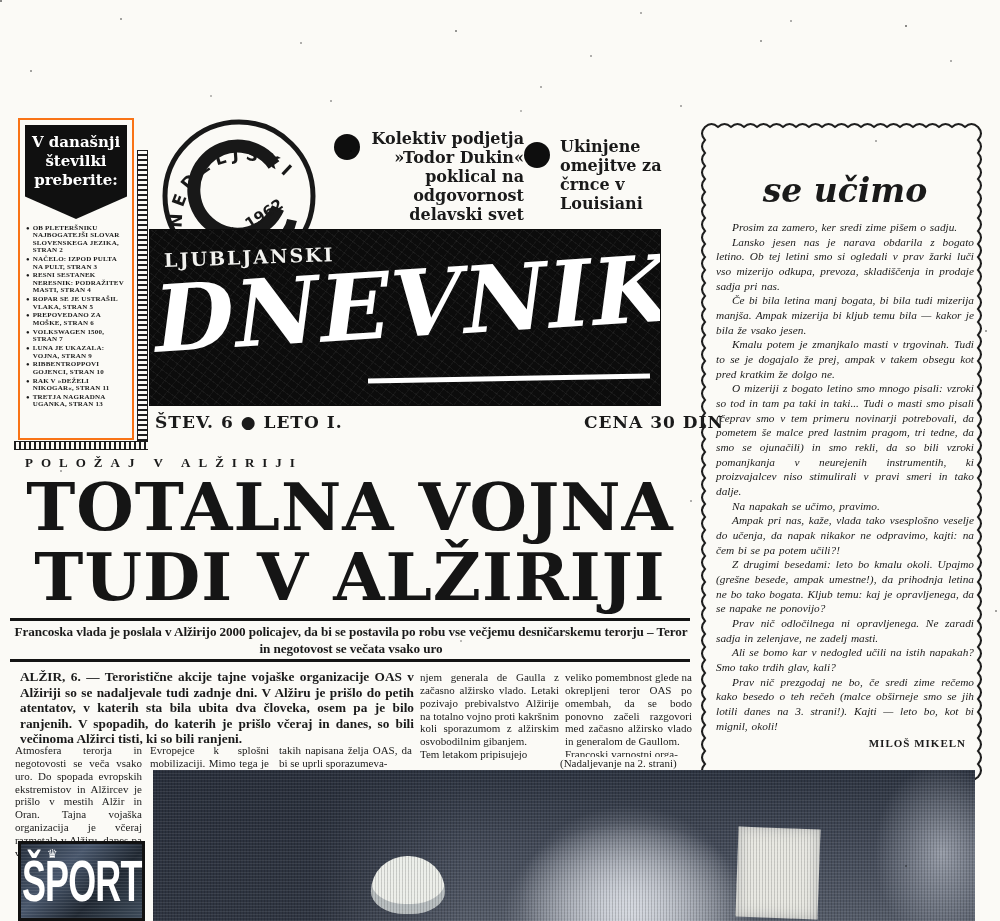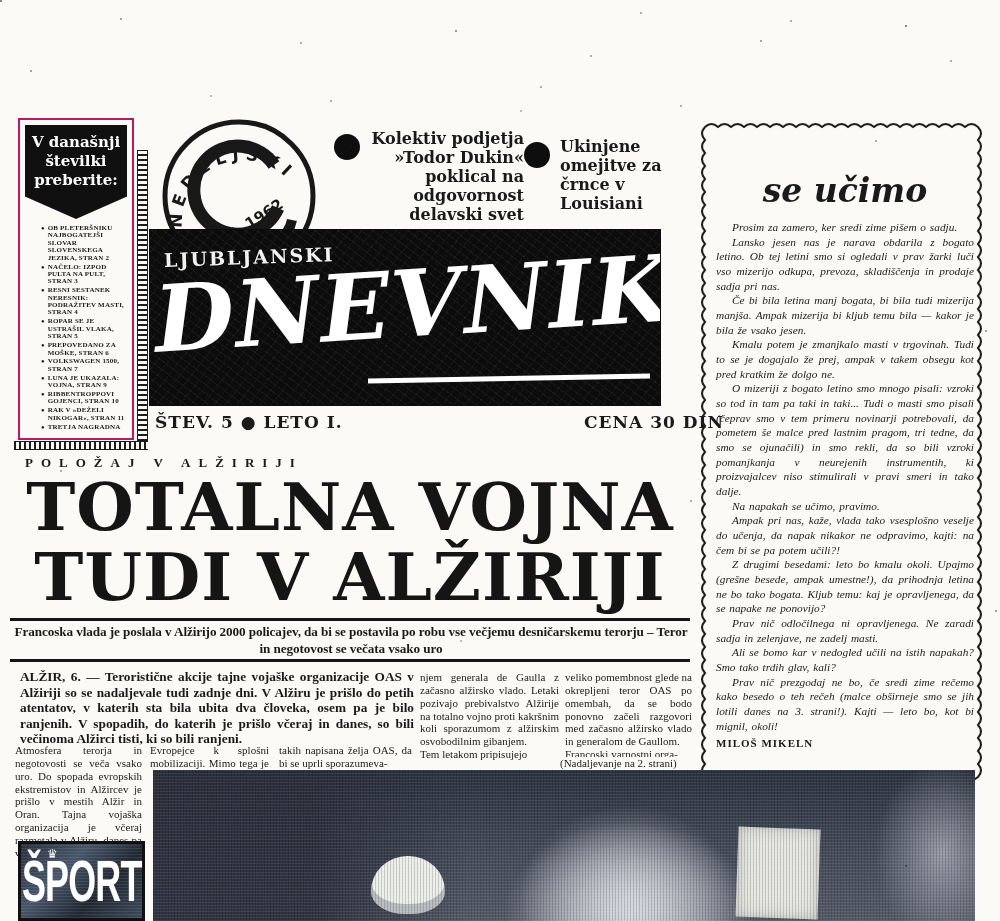--- a/index.html
+++ b/index.html
@@ -20,31 +20,31 @@
       680px 105px 0 rgba(0,0,0,.3), 875px 140px 0 rgba(0,0,0,.3), 985px 330px 0 rgba(0,0,0,.35),
       520px 110px 0 rgba(0,0,0,.25), 60px 470px 0 rgba(0,0,0,.3), 690px 500px 0 rgba(0,0,0,.3),
       995px 610px 0 rgba(0,0,0,.35), 460px 640px 0 rgba(0,0,0,.25), 905px 865px 0 rgba(0,0,0,.3),
       330px 100px 0 rgba(0,0,0,.3), 590px 55px 0 rgba(0,0,0,.3), 790px 20px 0 rgba(0,0,0,.3),
       160px 460px 0 rgba(0,0,0,.3);
   }
 
   
   .sidebar-box {
     position:absolute; left:18px; top:118px; width:116px; height:322px;
-    border:2px solid #be185d; background:#fbfaf6; z-index:2;
+    border:2px solid #f97316; background:#fbfaf6; z-index:2;
   }
   .sidebar-banner {
     margin:5px 5px 0 5px; height:94px; background:#101010; color:#fff;
     clip-path:polygon(0 0,100% 0,100% 76%,50% 100%,0 76%);
     display:flex; align-items:flex-start; justify-content:center;
     text-align:center; padding-top:8px;
     font-family:"DejaVu Serif", serif; font-weight:bold; font-size:15px; line-height:1.25;
     white-space:pre-line;
   }
-  .sidebar-list { padding:6px 6px 0 21px; overflow:hidden; height:212px; }
+  .sidebar-list { padding:6px 6px 0 6px; overflow:hidden; height:212px; }
   .sidebar-item { display:flex; margin-bottom:1.5px; }
   .sidebar-item .dot { font-size:6px; line-height:7.4px; margin-right:3px; }
   .sidebar-item .txt {
     font-family:"Liberation Serif", serif; font-weight:bold; font-size:7px;
     line-height:7.4px; letter-spacing:.2px; text-transform:uppercase;
   }
   .hatch-right {
     position:absolute; left:137px; top:150px; width:11px; height:291px; z-index:2;
     background:repeating-linear-gradient(0deg,#1c1c1c 0 2px,rgba(0,0,0,0) 2px 5px);
     border-left:1px solid #1c1c1c; border-right:1px solid #1c1c1c;
@@ -111,21 +111,21 @@
   .editorial-content { position:relative; padding:18px 18px 0 18px; height:100%; overflow:hidden; }
   .editorial-title {
     text-align:center; font-family:"DejaVu Serif", serif; font-style:italic; font-weight:bold;
     font-size:33px; line-height:1.12; margin-bottom:10px;
   }
   .editorial-paragraph {
     font-family:"Liberation Serif", serif; font-style:italic; font-size:11.3px;
     line-height:1.3; text-align:justify; text-indent:16px; word-spacing:1px;
   }
   .editorial-signature {
-    text-align:left; font-family:"Liberation Serif", serif; font-weight:bold;
+    text-align:right; font-family:"Liberation Serif", serif; font-weight:bold;
     font-size:11px; letter-spacing:1px; margin-top:4px; padding-right:8px;
   }
 
   
   .kicker {
     position:absolute; left:25px; top:455px; font-family:"Liberation Serif", serif;
     font-weight:bold; font-size:13px; letter-spacing:8px; z-index:2;
   }
   .headline-line {
     position:absolute; left:14px; width:672px; text-align:center; z-index:2;
@@ -284,21 +284,21 @@
   <div class="teaser teaser-2">
     <div class="bullet-icon"></div>
     <div class="teaser-text">Ukinjene omejitve za črnce v Louisiani</div>
   </div>
 
   <div class="masthead">
     <div class="masthead-pretitle">LJUBLJANSKI</div>
     <div class="masthead-title">DNEVNIK</div>
     <div class="masthead-underline"></div>
   </div>
-  <div class="issue-line">ŠTEV. 5  ●  LETO I.</div>
+  <div class="issue-line">ŠTEV. 6  ●  LETO I.</div>
   <div class="price">CENA 30 DIN</div>
 
   <div class="editorial-box">
     <svg class="wavy" width="294" height="668" viewBox="0 0 294 668">
       <path id="wavy-path" fill="none" stroke="#1e1e1e" stroke-width="2" d="M 7 9 q 6.5 -6 13 0 q 6.5 -6 13 0 q 6.5 -6 13 0 q 6.5 -6 13 0 q 6.5 -6 13 0 q 6.5 -6 13 0 q 6.5 -6 13 0 q 6.5 -6 13 0 q 6.5 -6 13 0 q 6.5 -6 13 0 q 6.5 -6 13 0 q 6.5 -6 13 0 q 6.5 -6 13 0 q 6.5 -6 13 0 q 6.5 -6 13 0 q 6.5 -6 13 0 q 6.5 -6 13 0 q 6.5 -6 13 0 q 6.5 -6 13 0 q 6.5 -6 13 0 q 6.5 -6 13 0 q 6 6.5 0 13 q 6 6.5 0 13 q 6 6.5 0 13 q 6 6.5 0 13 q 6 6.5 0 13 q 6 6.5 0 13 q 6 6.5 0 13 q 6 6.5 0 13 q 6 6.5 0 13 q 6 6.5 0 13 q 6 6.5 0 13 q 6 6.5 0 13 q 6 6.5 0 13 q 6 6.5 0 13 q 6 6.5 0 13 q 6 6.5 0 13 q 6 6.5 0 13 q 6 6.5 0 13 q 6 6.5 0 13 q 6 6.5 0 13 q 6 6.5 0 13 q 6 6.5 0 13 q 6 6.5 0 13 q 6 6.5 0 13 q 6 6.5 0 13 q 6 6.5 0 13 q 6 6.5 0 13 q 6 6.5 0 13 q 6 6.5 0 13 q 6 6.5 0 13 q 6 6.5 0 13 q 6 6.5 0 13 q 6 6.5 0 13 q 6 6.5 0 13 q 6 6.5 0 13 q 6 6.5 0 13 q 6 6.5 0 13 q 6 6.5 0 13 q 6 6.5 0 13 q 6 6.5 0 13 q 6 6.5 0 13 q 6 6.5 0 13 q 6 6.5 0 13 q 6 6.5 0 13 q 6 6.5 0 13 q 6 6.5 0 13 q 6 6.5 0 13 q 6 6.5 0 13 q 6 6.5 0 13 q 6 6.5 0 13 q -6.5 6 -13 0 q -6.5 6 -13 0 q -6.5 6 -13 0 q -6.5 6 -13 0 q -6.5 6 -13 0 q -6.5 6 -13 0 q -6.5 6 -13 0 q -6.5 6 -13 0 q -6.5 6 -13 0 q -6.5 6 -13 0 q -6.5 6 -13 0 q -6.5 6 -13 0 q -6.5 6 -13 0 q -6.5 6 -13 0 q -6.5 6 -13 0 q -6.5 6 -13 0 q -6.5 6 -13 0 q -6.5 6 -13 0 q -6.5 6 -13 0 q -6.5 6 -13 0 q -6.5 6 -13 0 q -6 -6.5 0 -13 q -6 -6.5 0 -13 q -6 -6.5 0 -13 q -6 -6.5 0 -13 q -6 -6.5 0 -13 q -6 -6.5 0 -13 q -6 -6.5 0 -13 q -6 -6.5 0 -13 q -6 -6.5 0 -13 q -6 -6.5 0 -13 q -6 -6.5 0 -13 q -6 -6.5 0 -13 q -6 -6.5 0 -13 q -6 -6.5 0 -13 q -6 -6.5 0 -13 q -6 -6.5 0 -13 q -6 -6.5 0 -13 q -6 -6.5 0 -13 q -6 -6.5 0 -13 q -6 -6.5 0 -13 q -6 -6.5 0 -13 q -6 -6.5 0 -13 q -6 -6.5 0 -13 q -6 -6.5 0 -13 q -6 -6.5 0 -13 q -6 -6.5 0 -13 q -6 -6.5 0 -13 q -6 -6.5 0 -13 q -6 -6.5 0 -13 q -6 -6.5 0 -13 q -6 -6.5 0 -13 q -6 -6.5 0 -13 q -6 -6.5 0 -13 q -6 -6.5 0 -13 q -6 -6.5 0 -13 q -6 -6.5 0 -13 q -6 -6.5 0 -13 q -6 -6.5 0 -13 q -6 -6.5 0 -13 q -6 -6.5 0 -13 q -6 -6.5 0 -13 q -6 -6.5 0 -13 q -6 -6.5 0 -13 q -6 -6.5 0 -13 q -6 -6.5 0 -13 q -6 -6.5 0 -13 q -6 -6.5 0 -13 q -6 -6.5 0 -13 q -6 -6.5 0 -13 q -6 -6.5 0 -13 Z"></path>
     </svg>
     <div class="editorial-content">
       <div class="editorial-title">
         <br>
         <span>se učimo</span>

